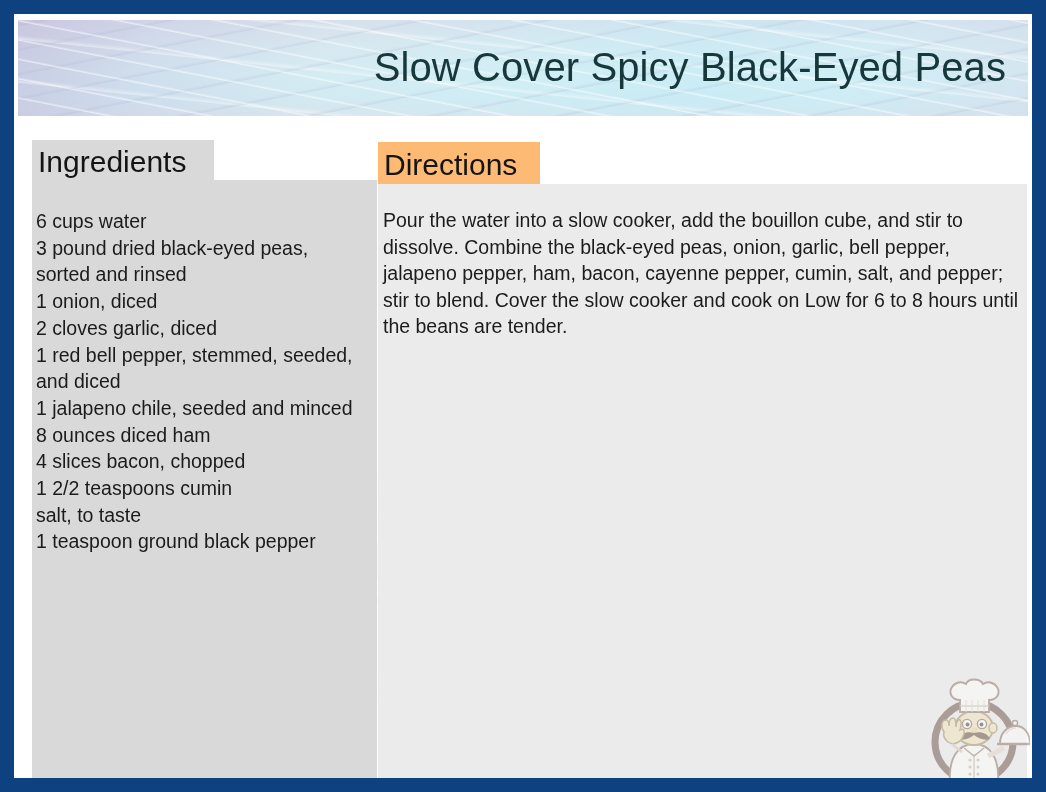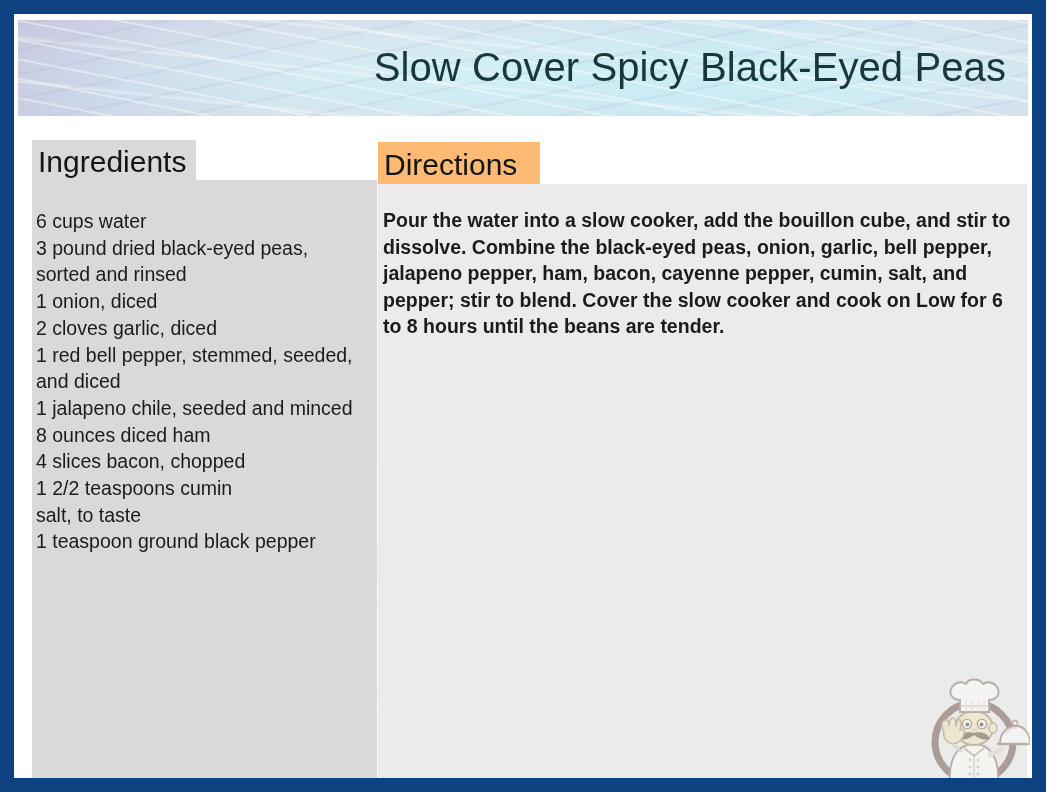--- a/index.html
+++ b/index.html
@@ -95,21 +95,21 @@
     height: 350px;
     opacity: 0.30;
     pointer-events: none;
   }
 
   
   #ing-head {
     position: absolute;
     left: 18px;
     top: 126px;
-    width: 164px;
+    width: 182px;
     height: 40px;
     background: #d9d9d9;
   }
   #ing-head-label {
     position: absolute;
     left: 6px;
     top: 4px;
     font-size: 30px;
     line-height: 36px;
     color: #141414;
@@ -163,21 +163,20 @@
   }
   #dir-body {
     position: absolute;
     left: 5px;
     top: 23px;
     width: 640px;
     font-size: 19.5px;
     line-height: 26.5px;
     color: #1b1b1b;
     text-align: left;
-    font-weight: bold;
   }
 
   
   #chef-logo {
     position: absolute;
     left: 908px;
     top: 646px;
     width: 108px;
     height: 128px;
     opacity: 0.5;

